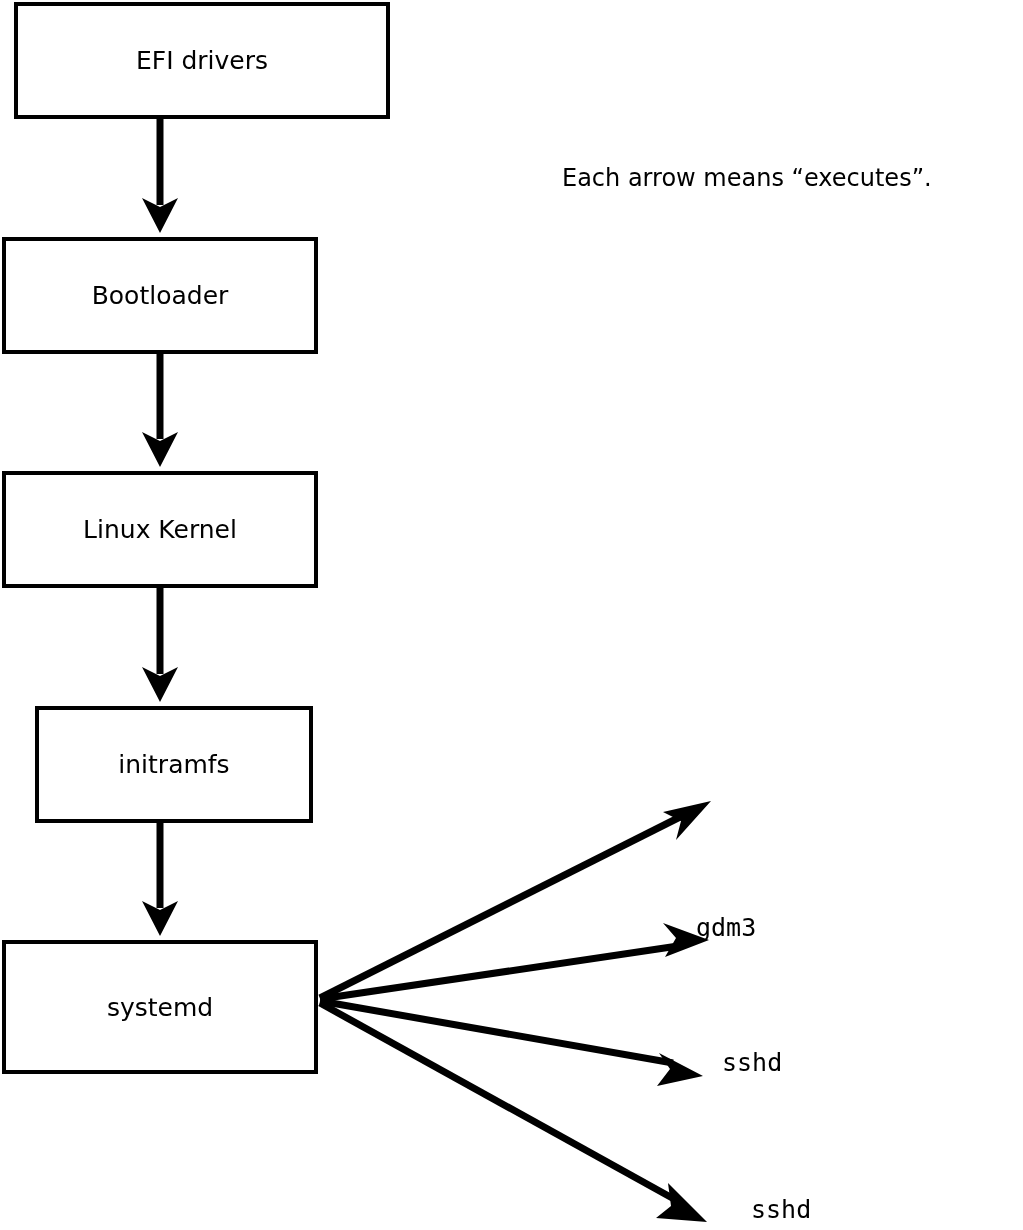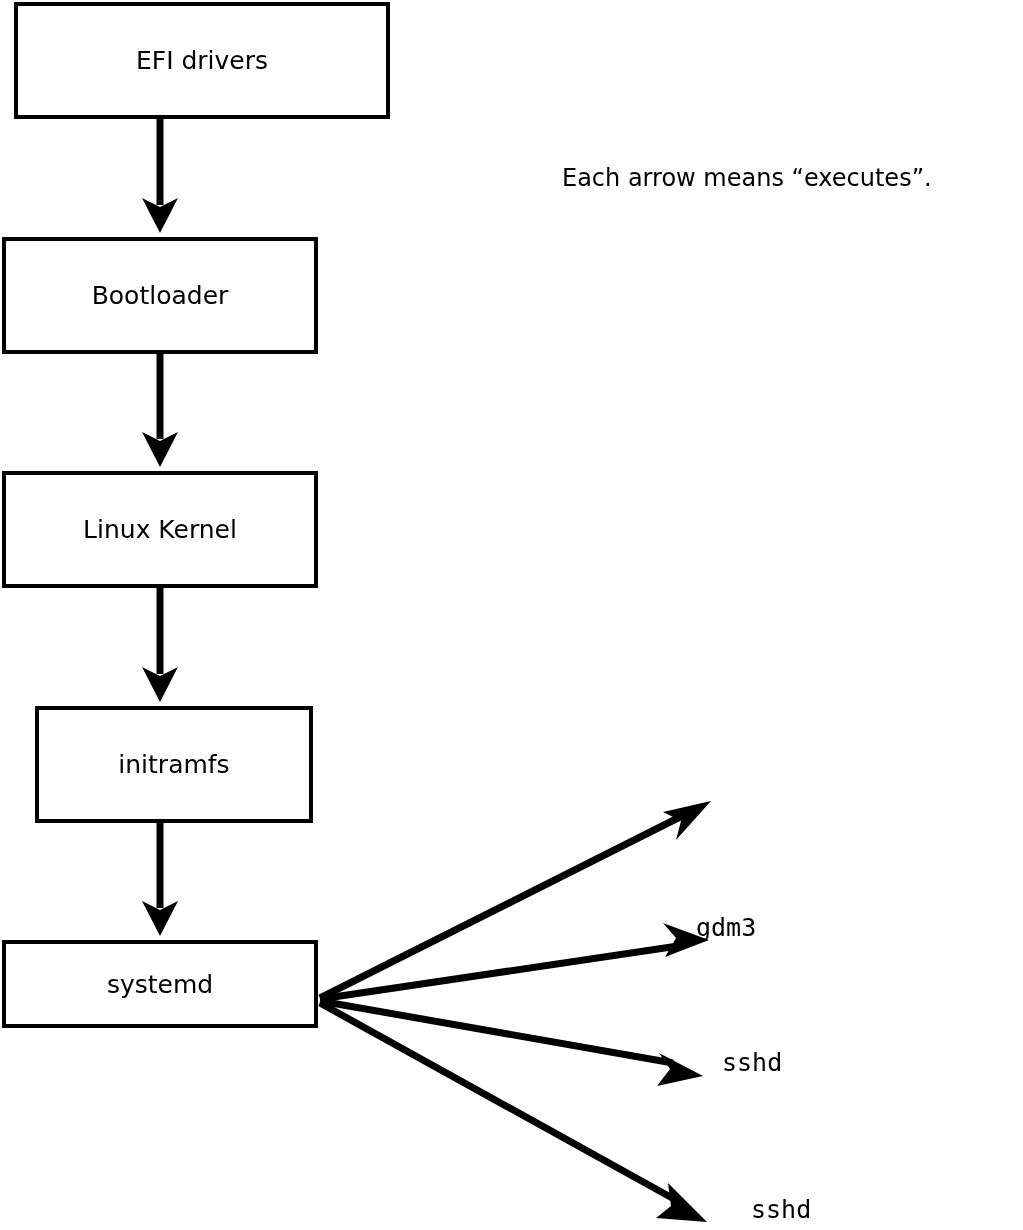--- a/index.html
+++ b/index.html
@@ -118,21 +118,21 @@
   </div>
 
   <div class="node-box" style="left:2px; top:471px; width:316px; height:117px;">
     <span class="node-label">Linux Kernel</span>
   </div>
 
   <div class="node-box" style="left:2px; top:706px; width:278px; height:117px;margin-left:33px;">
     <span class="node-label">initramfs</span>
   </div>
 
-  <div class="node-box" style="left:2px; top:940px; width:316px; height:88px;">
+  <div class="node-box" style="left:2px; top:940px; width:316px; height:134px;">
     <span class="node-label">systemd</span>
   </div>
 
 
   <span class="leaf-label" style="left:696px; top:915px;">gdm3</span>
 
   <span class="leaf-label" style="left:722px; top:1050px;">sshd</span>
 
   <span class="leaf-label" style="left:751px; top:1197px;">sshd</span>
 

